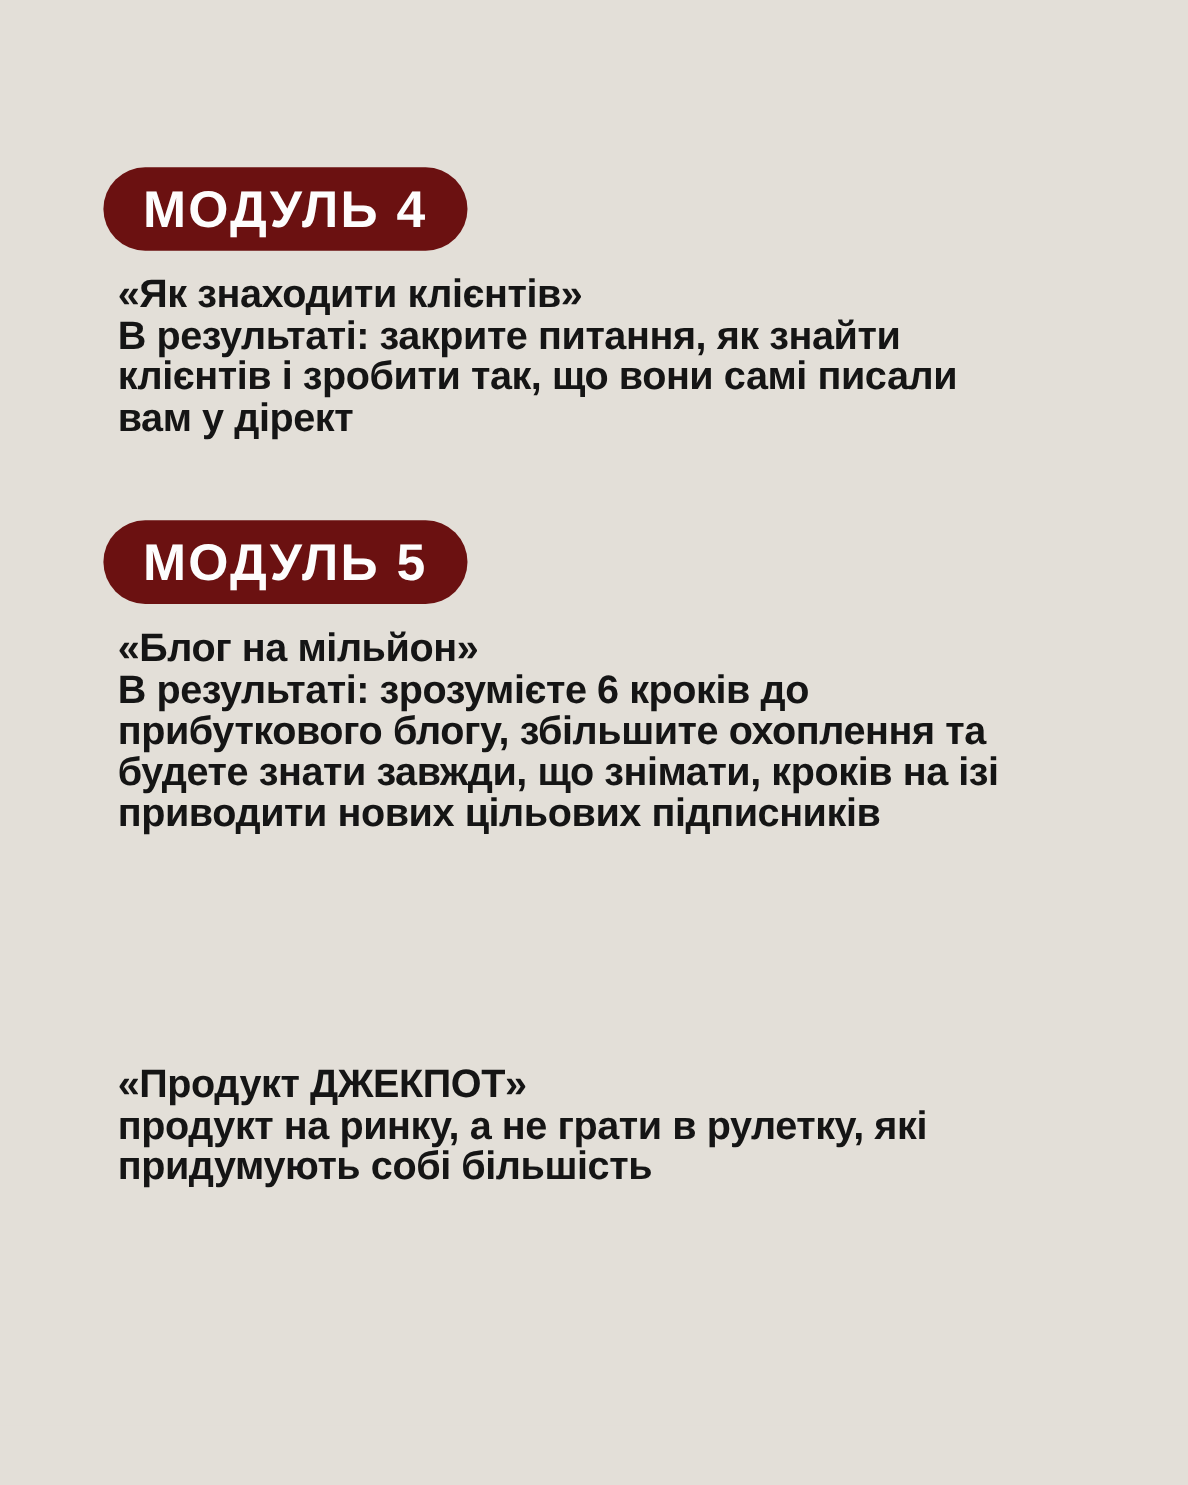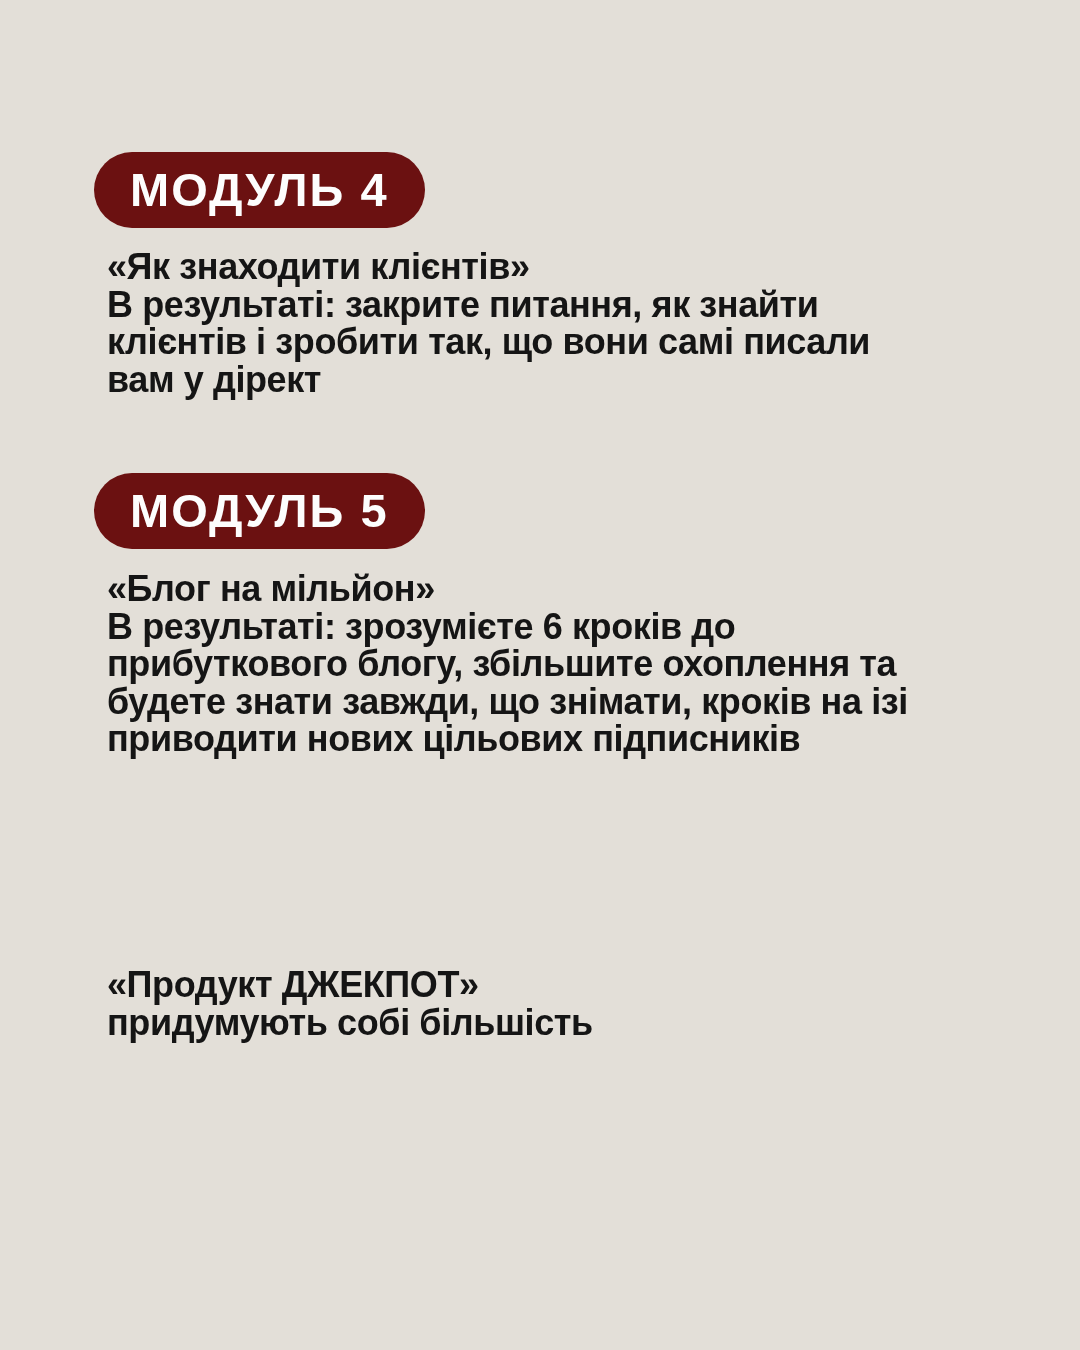--- a/index.html
+++ b/index.html
@@ -69,16 +69,17 @@
   <div class="module-desc desc-5">
     <div class="desc-line">«Блог на мільйон»</div>
     <div class="desc-line">В результаті: зрозумієте 6 кроків до</div>
     <div class="desc-line">прибуткового блогу, збільшите охоплення та</div>
     <div class="desc-line">будете знати завжди, що знімати, кроків на ізі</div>
     <div class="desc-line">приводити нових цільових підписників</div>
   </div>
 
   <div class="module-desc desc-6">
     <div class="desc-line">«Продукт ДЖЕКПОТ»</div>
+    <div class="desc-line">продукт на ринку, а не грати в рулетку, які</div>
     <div class="desc-line">придумують собі більшість</div>
   </div>
 
 </div>
 
 </body></html>

